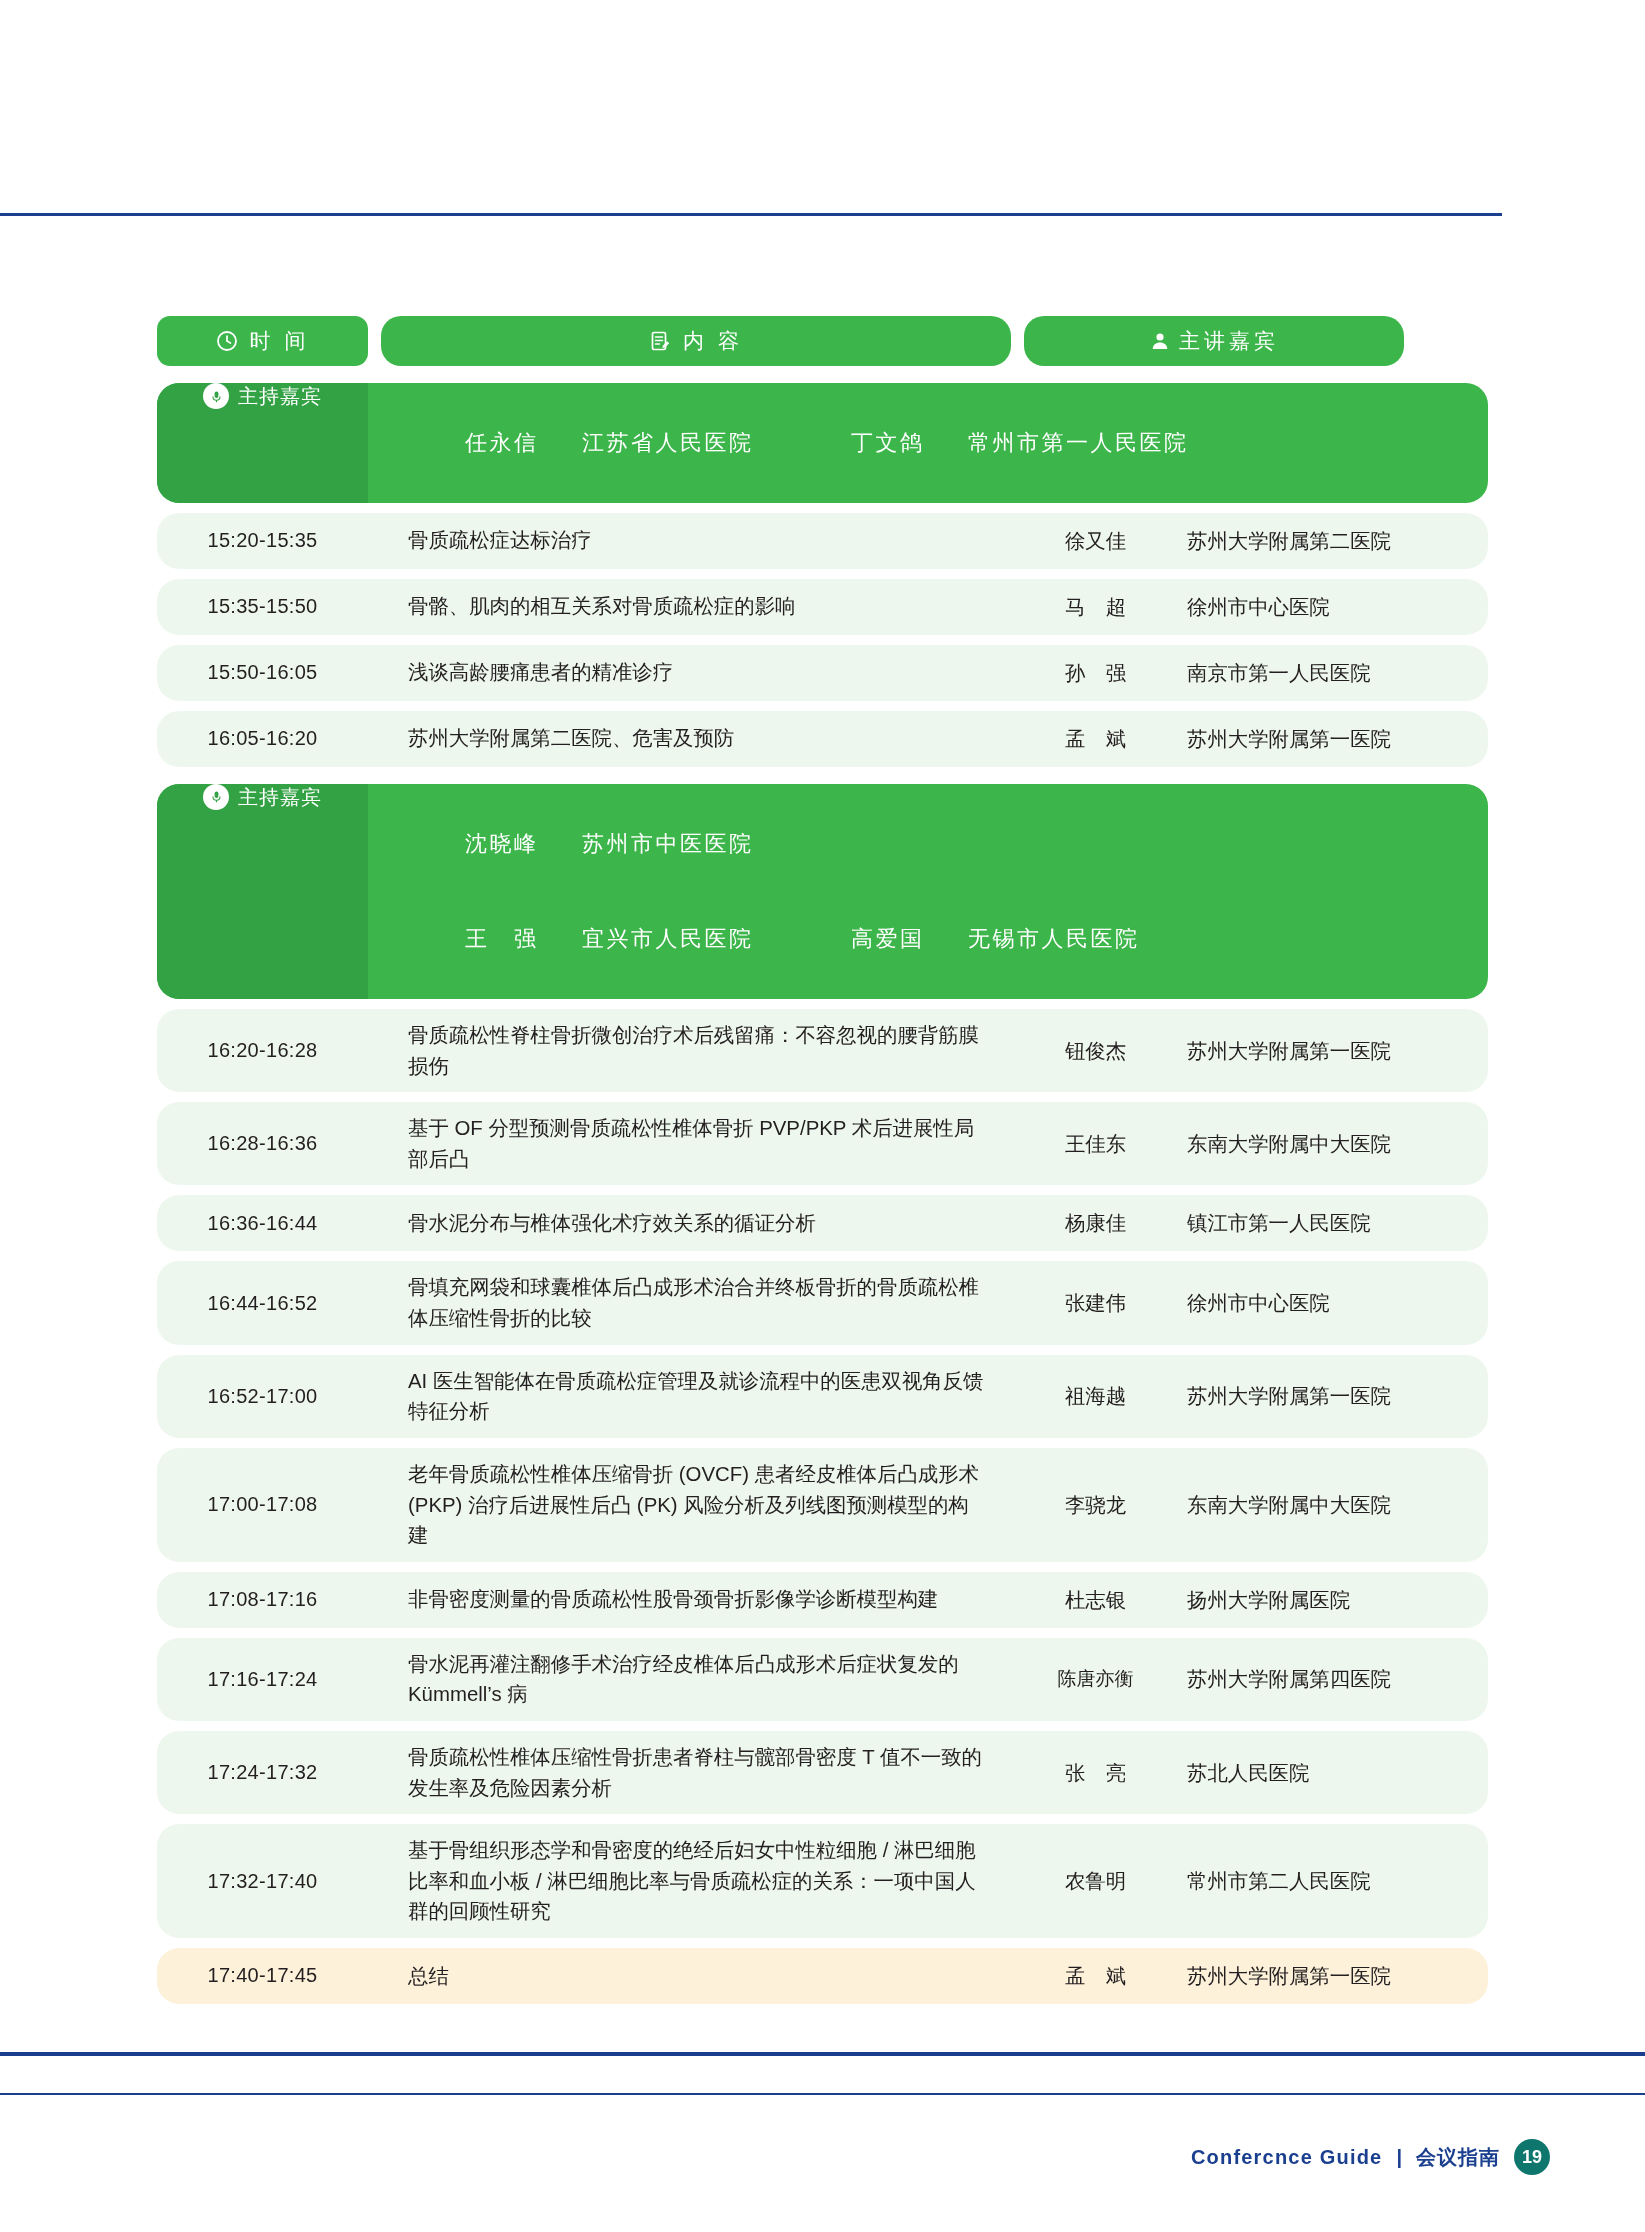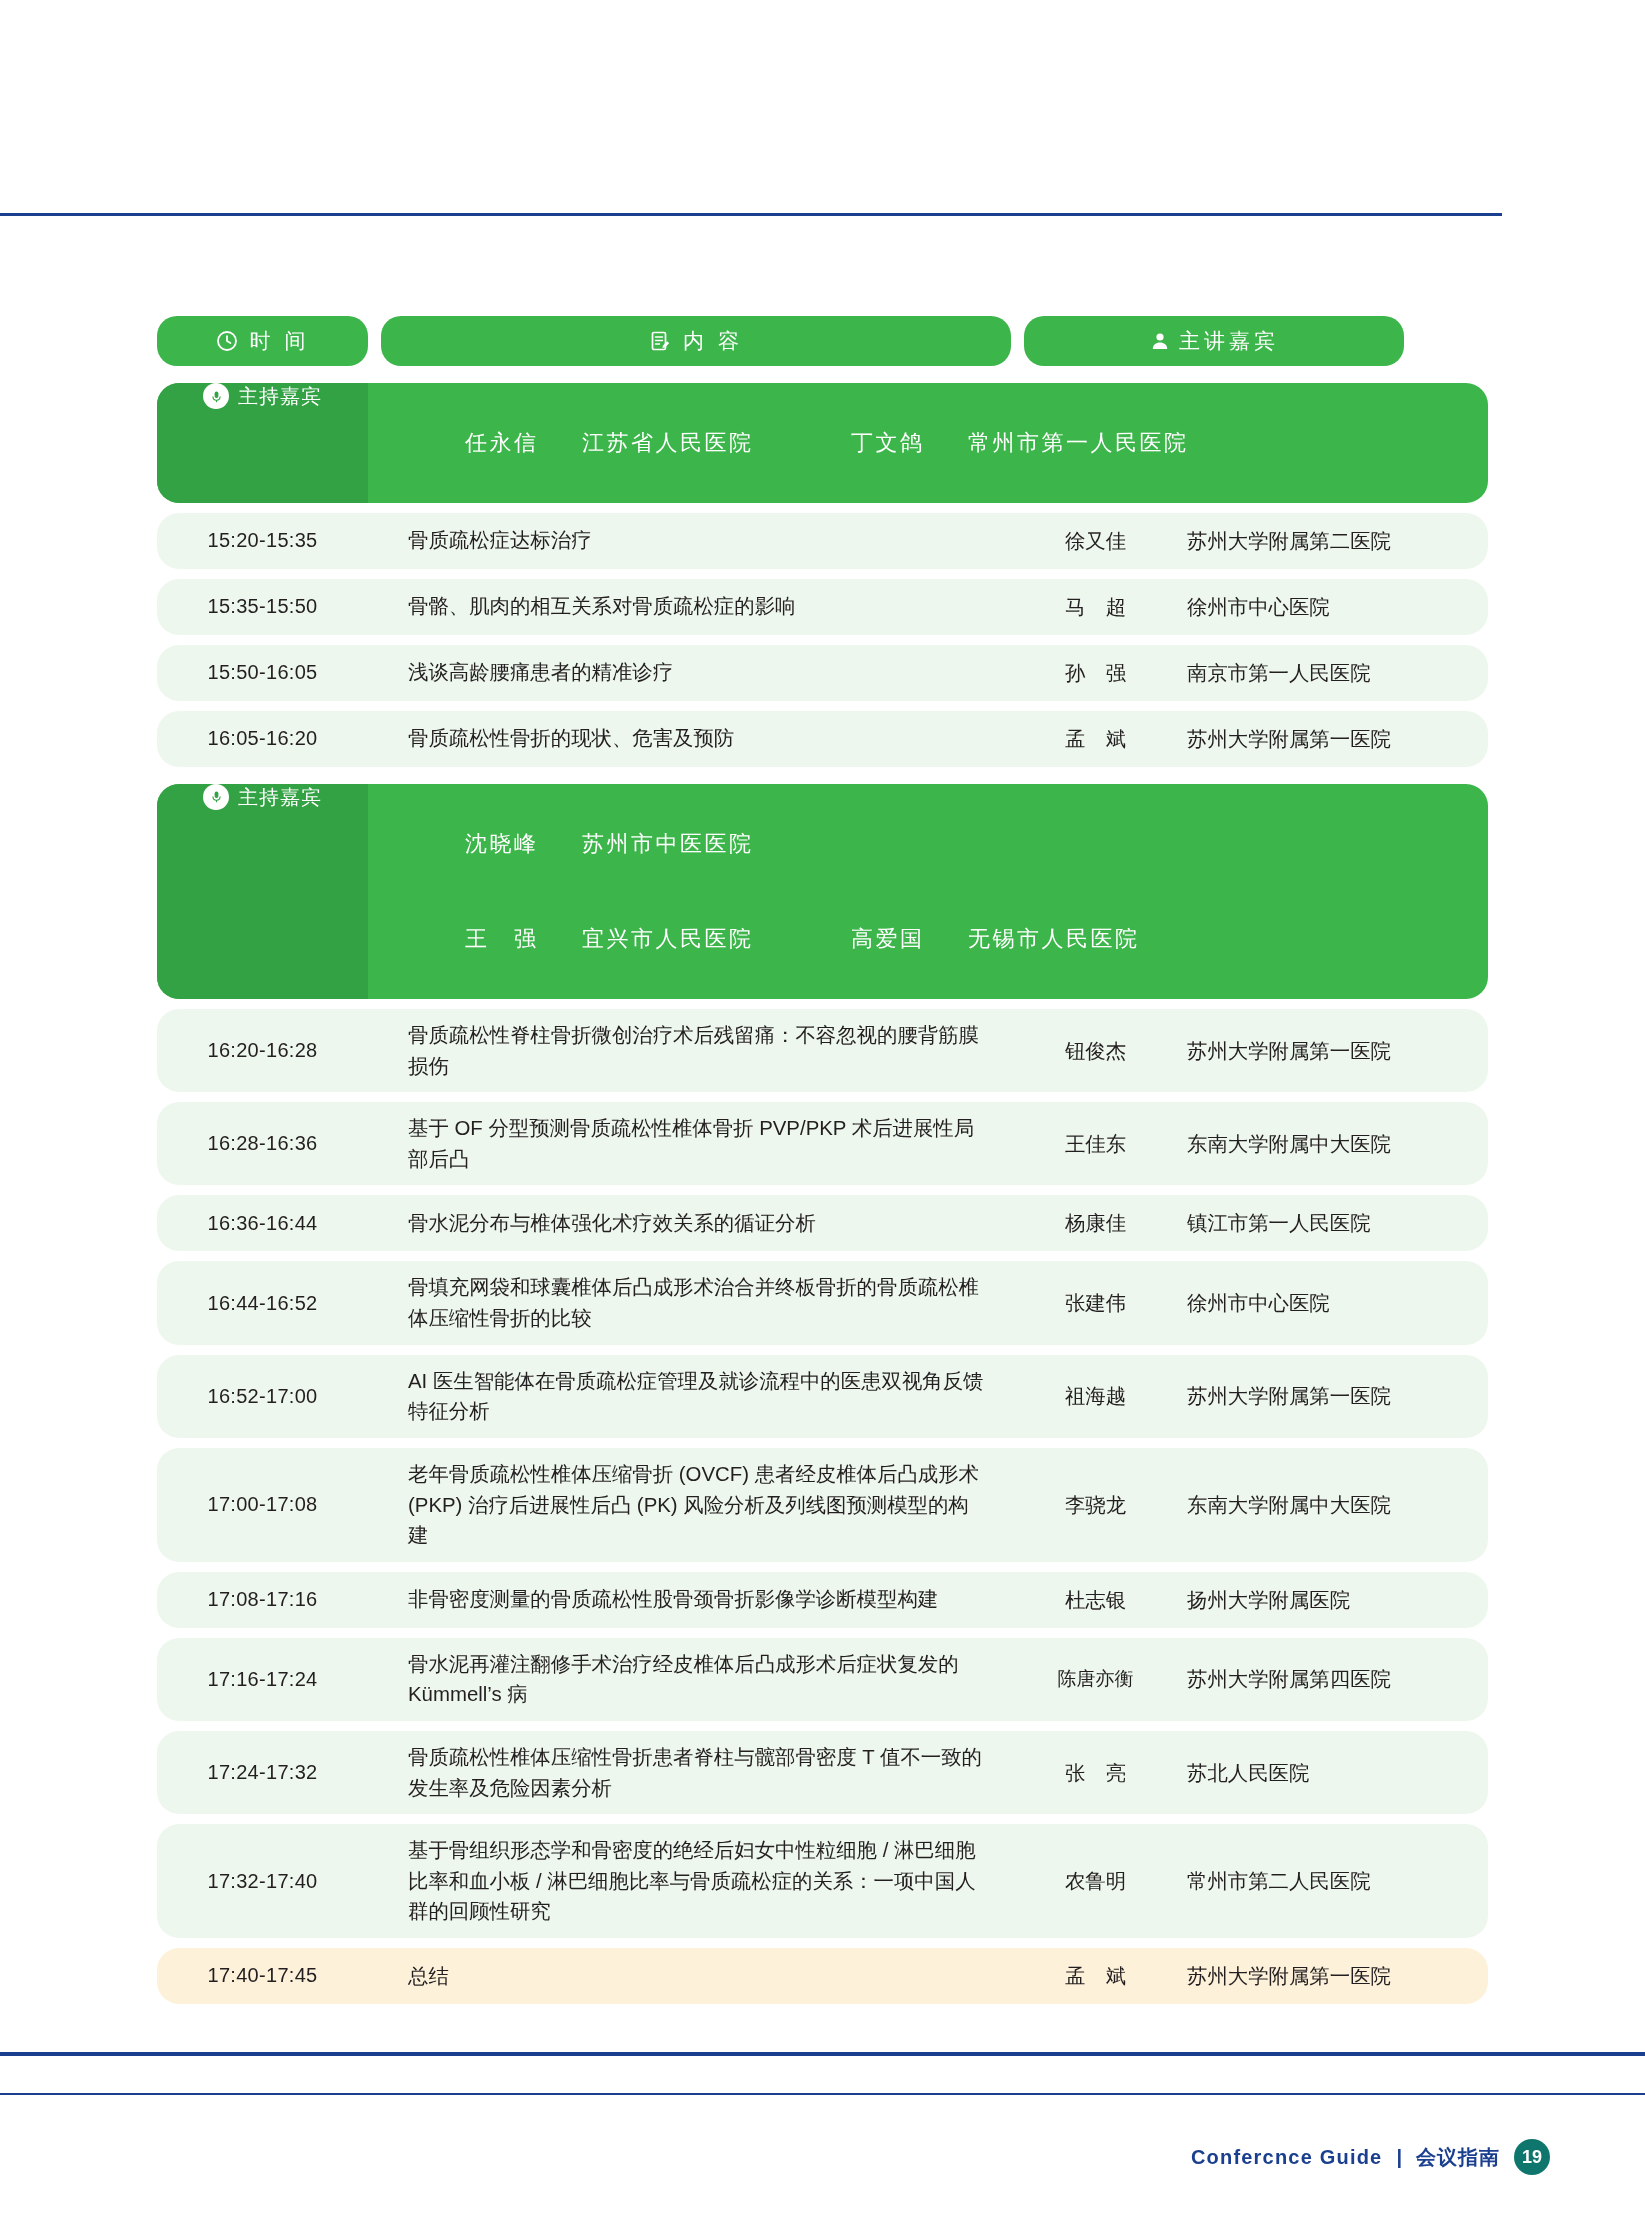--- a/index.html
+++ b/index.html
@@ -62,21 +62,21 @@
     height: 50px;
     display: flex;
     align-items: center;
     justify-content: center;
     color: #ffffff;
     font-size: 21px;
     letter-spacing: 4px;
     gap: 12px;
   }
   .pill .glyph { display: flex; align-items: center; }
-  .pill-time { width: 211px; }
+  .pill-time { width: 211px; border-radius: 13px; }
   .pill-content { width: 630px; }
   .pill-speaker { width: 380px; gap: 8px; }
 
   
   .chair {
     display: flex;
     align-items: stretch;
     background: #3cb54a;
     border-radius: 22px;
     overflow: hidden;
@@ -275,21 +275,21 @@
     <div class="cell-org">徐州市中心医院</div>
   </div>
   <div class="row">
     <div class="cell-time">15:50-16:05</div>
     <div class="cell-title">浅谈高龄腰痛患者的精准诊疗</div>
     <div class="cell-person">孙　强</div>
     <div class="cell-org">南京市第一人民医院</div>
   </div>
   <div class="row">
     <div class="cell-time">16:05-16:20</div>
-    <div class="cell-title">骨质疏松性骨折的现状、危害及预防</div>
+    <div class="cell-title">苏州大学附属第二医院、危害及预防</div>
     <div class="cell-person">孟　斌</div>
     <div class="cell-org">苏州大学附属第一医院</div>
   </div>
 
   <div class="chair" style="margin-top:17px">
     <div class="chair-label">
       <span class="mic">
         <svg width="13" height="13" viewBox="0 0 14 14">
             <rect x="5" y="1.5" width="4" height="7" rx="2" fill="#33a244"></rect>
             <path d="M3.2 7.2a3.8 3.8 0 0 0 7.6 0M7 11v1.6" stroke="#33a244" stroke-width="1.2" fill="none" stroke-linecap="round"></path>

